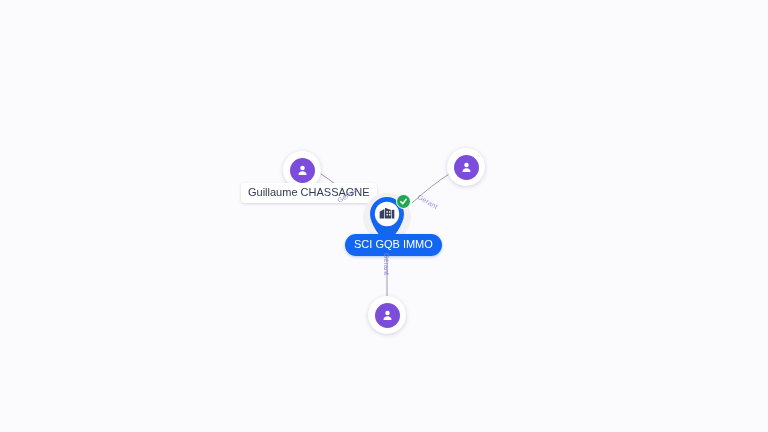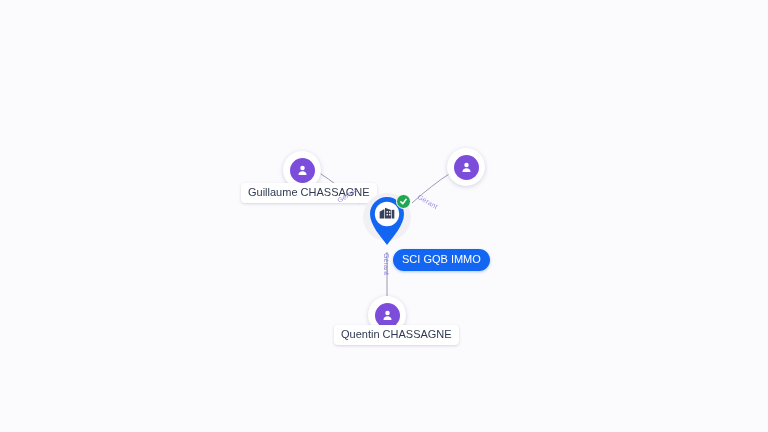--- a/index.html
+++ b/index.html
@@ -175,21 +175,20 @@
   </div>
 
   <div class="person-node" style="left:368px; top:296px;">
     <div class="person-disc">
       <svg width="15" height="15" viewBox="0 0 24 24" fill="#ffffff">
         <circle cx="12" cy="8" r="3.6"></circle>
         <path d="M12 13.2c-3.6 0-6.3 2.2-6.3 4.6v1.4h12.6v-1.4c0-2.4-2.7-4.6-6.3-4.6z"></path>
       </svg>
     </div>
   </div>
-  <div class="node-label" style="left:334px; top:325px;">Quentin CHASSAGNE</div>
 
   <div class="company-node" style="left:360px; top:193px;">
     <div class="company-halo"></div>
     <div class="pin-wrap">
       <svg width="40" height="52" viewBox="0 0 40 52">
         <path d="M20 2 C10.6 2 3 9.6 3 19 C3 30 14 42 20 50 C26 42 37 30 37 19 C37 9.6 29.4 2 20 2 Z" fill="#1366f2"></path>
         <circle cx="20" cy="19" r="12.2" fill="#ffffff"></circle>
       </svg>
     </div>
 
@@ -204,21 +203,21 @@
         <rect x="15" y="13.2" width="2.2" height="2.2" fill="#ffffff"></rect>
       </svg>
     </div>
     <div class="company-badge">
       <svg width="9" height="9" viewBox="0 0 24 24" fill="none" stroke="#ffffff" stroke-width="4" stroke-linecap="round" stroke-linejoin="round">
         <path d="M5 13 L10 18 L19 6"></path>
       </svg>
     </div>
   </div>
 
-  <div class="company-label" style="left:345px; top:249px;margin-left:48px;">SCI GQB IMMO</div>
+  <div class="company-label" style="left:345px; top:234px;">SCI GQB IMMO</div>
 
   <div class="edge-label tilt-left" style="left:336px; top:198px;">Gérant</div>
 
   <div class="edge-label tilt-right" style="left:420px; top:193px;">Gérant</div>
 
   <div class="edge-label vertical" style="left:390px; top:253px;">Gérant</div>
 
 </div>
 
 </body></html>

